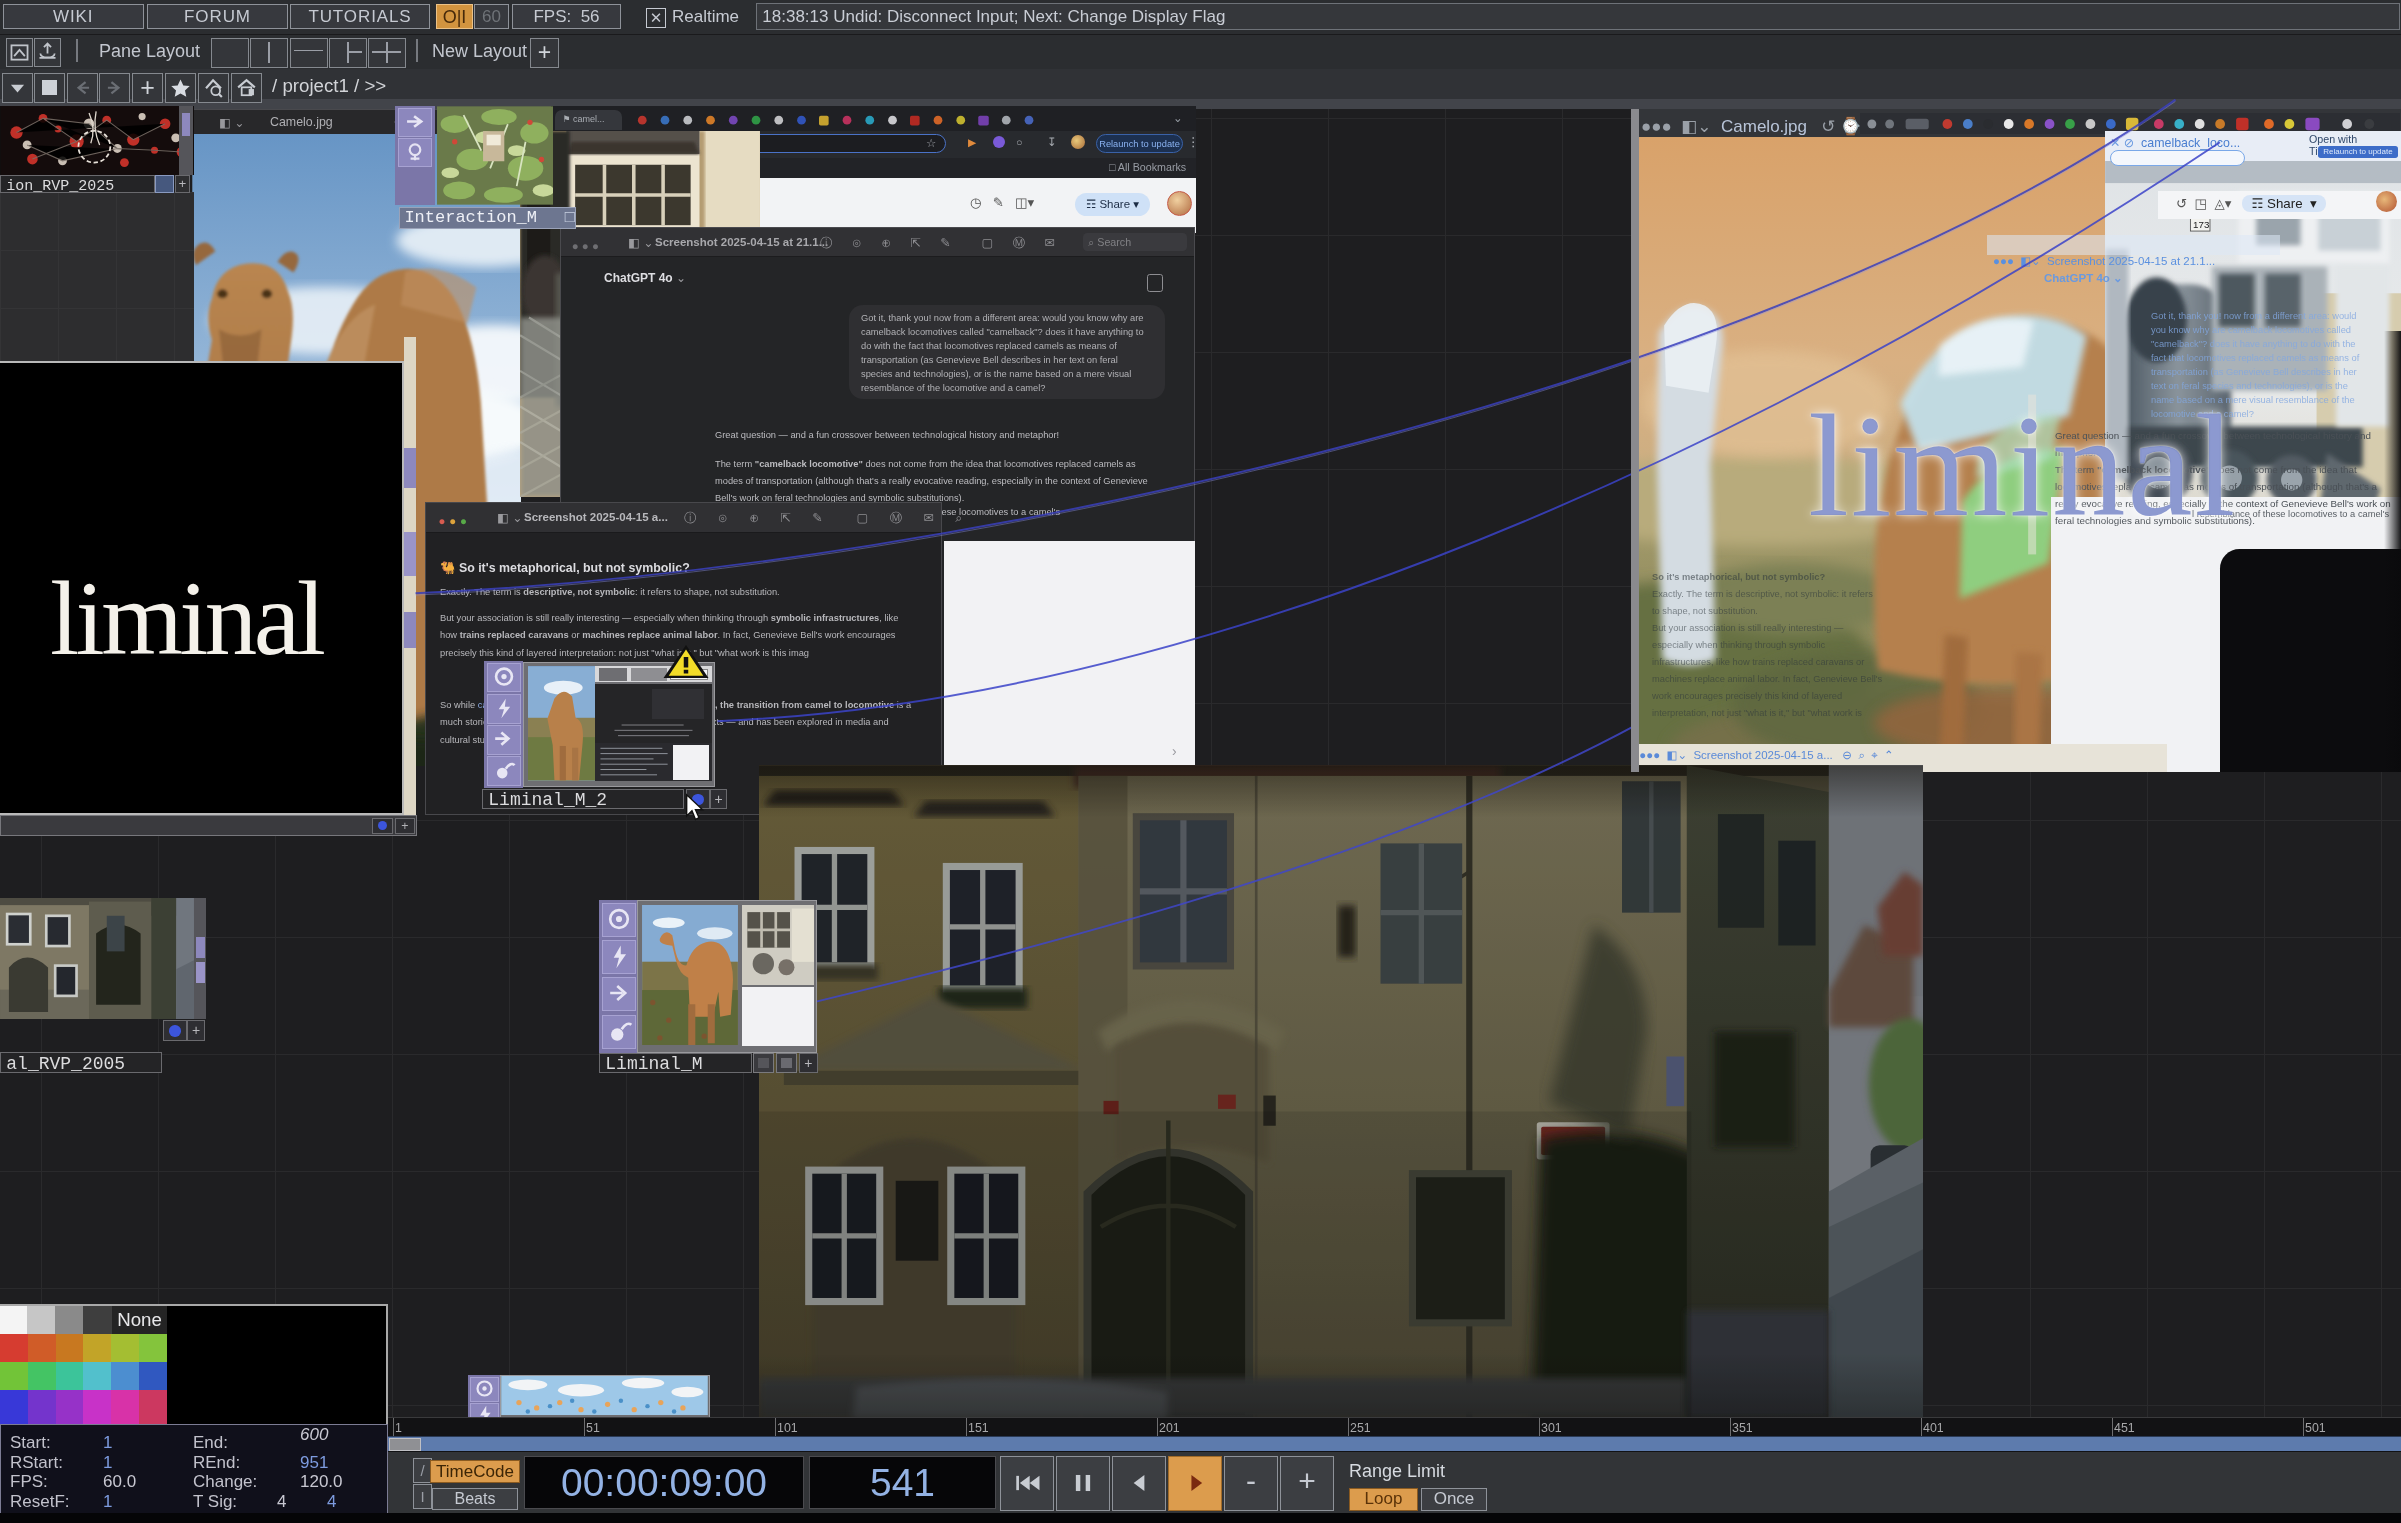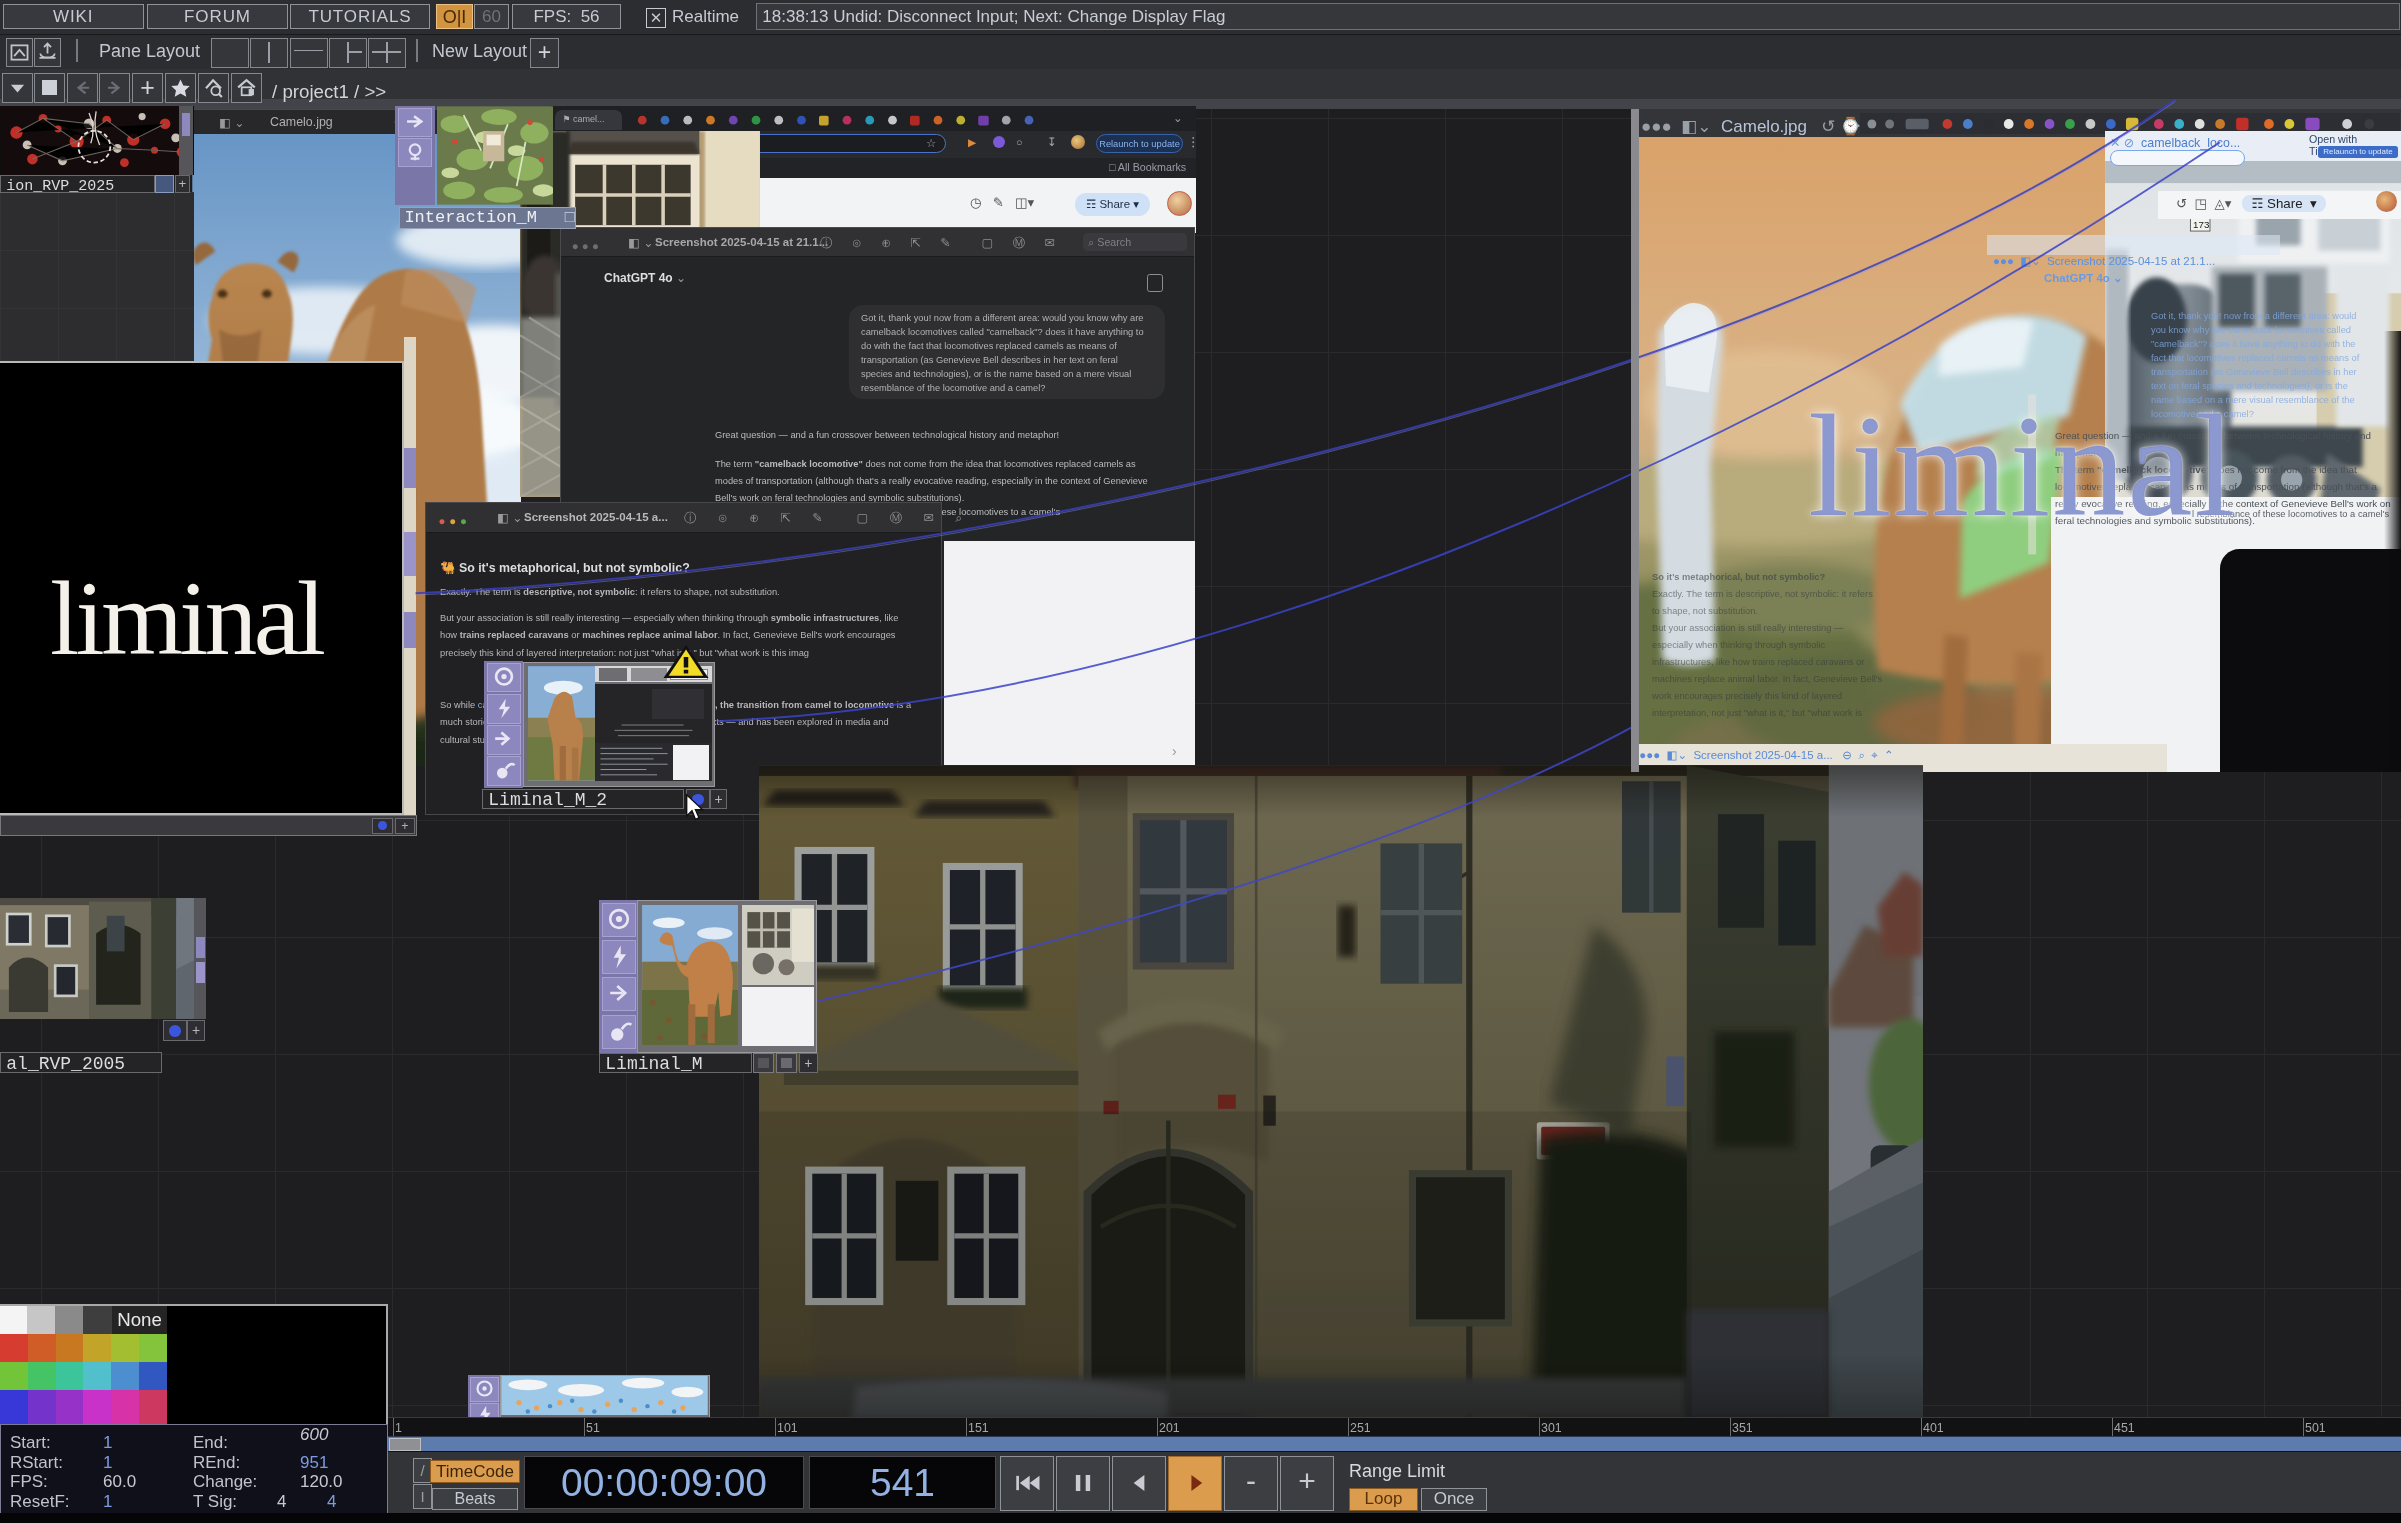--- a/index.html
+++ b/index.html
@@ -890,21 +890,21 @@
   <div class="ibtn" style="left:198px;top:73px;width:29px;height:27.5px;"><svg width="29" height="27.5" viewBox="0 0 33 31">
         <path d="M8 16 L16 7 L25 16" fill="none" stroke="#c8ccd2" stroke-width="2.5"></path>
         <circle cx="19" cy="19" r="5" fill="none" stroke="#c8ccd2" stroke-width="2"></circle>
         <path d="M22 22 l4 4" stroke="#c8ccd2" stroke-width="2.5"></path>
       </svg></div>
   <div class="ibtn" style="left:231px;top:73px;width:29px;height:27.5px;"><svg width="29" height="27.5" viewBox="0 0 33 31">
         <path d="M7 15 L16.5 7 L26 15" fill="none" stroke="#c8ccd2" stroke-width="2.5"></path>
         <rect x="11" y="15" width="11" height="9" fill="none" stroke="#c8ccd2" stroke-width="2"></rect>
         <rect x="19" y="17" width="6" height="7" fill="#c8ccd2"></rect>
       </svg></div>
-  <div class="abs" style="left:272px;top:81px;color:#d2d4d8;font-size:18.7px;">/ project1 / &gt;&gt;</div>
+  <div class="abs" style="left:272px;top:75px;color:#d2d4d8;font-size:18.7px;">/ project1 / &gt;&gt;</div>
 
   <div class="abs" id="ruler">
     <div class="tick" style="left:5.3px;"></div>
       <div class="ticklab" style="left:7px;">1</div>
     <div class="tick" style="left:196px;"></div>
       <div class="ticklab" style="left:198px;">51</div>
     <div class="tick" style="left:387px;"></div>
       <div class="ticklab" style="left:389px;">101</div>
     <div class="tick" style="left:578px;"></div>
       <div class="ticklab" style="left:580px;">151</div>

